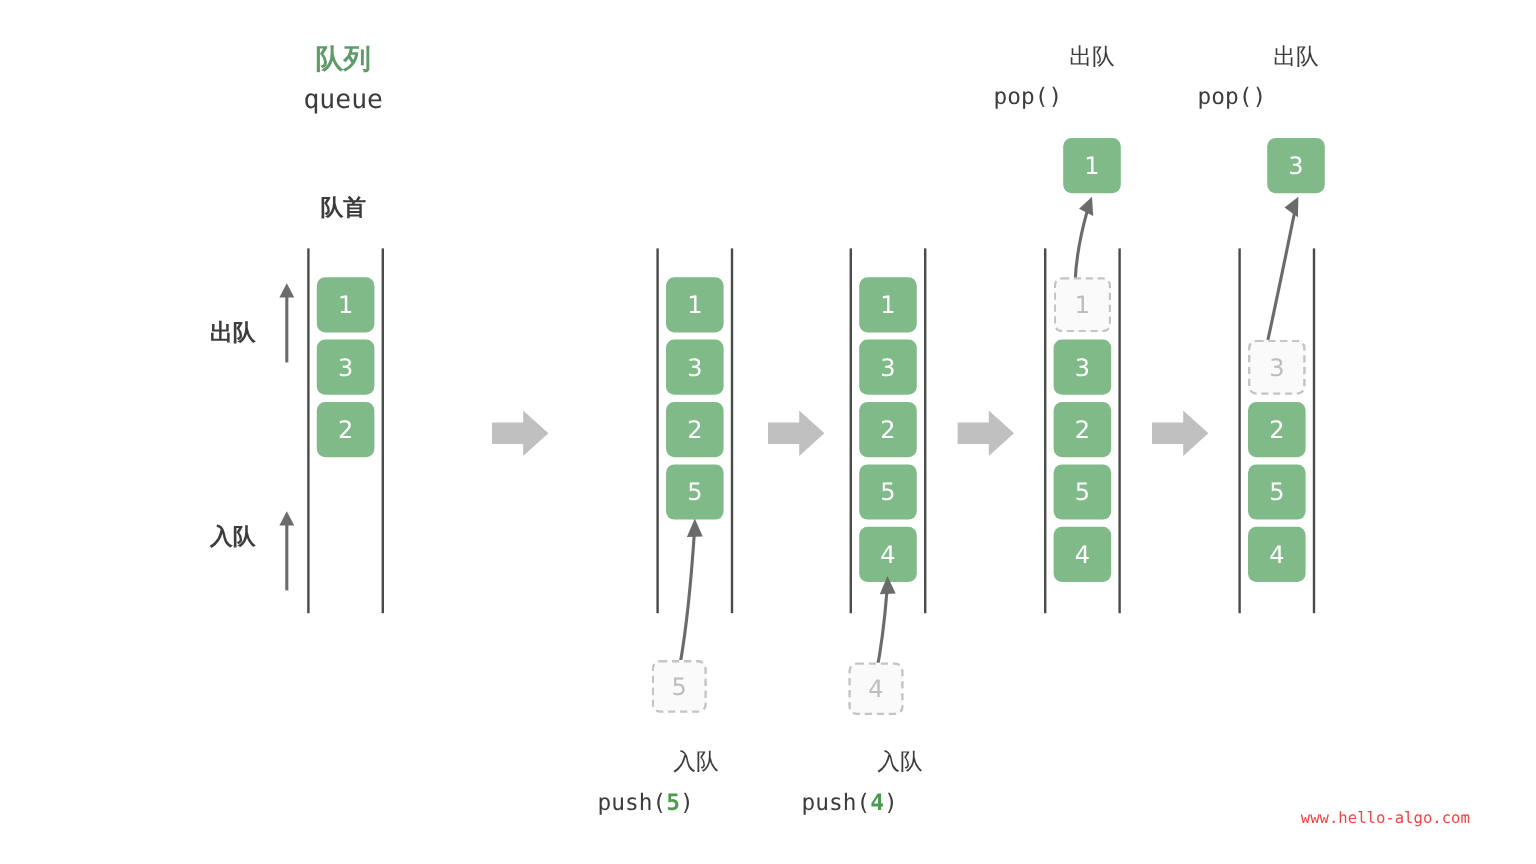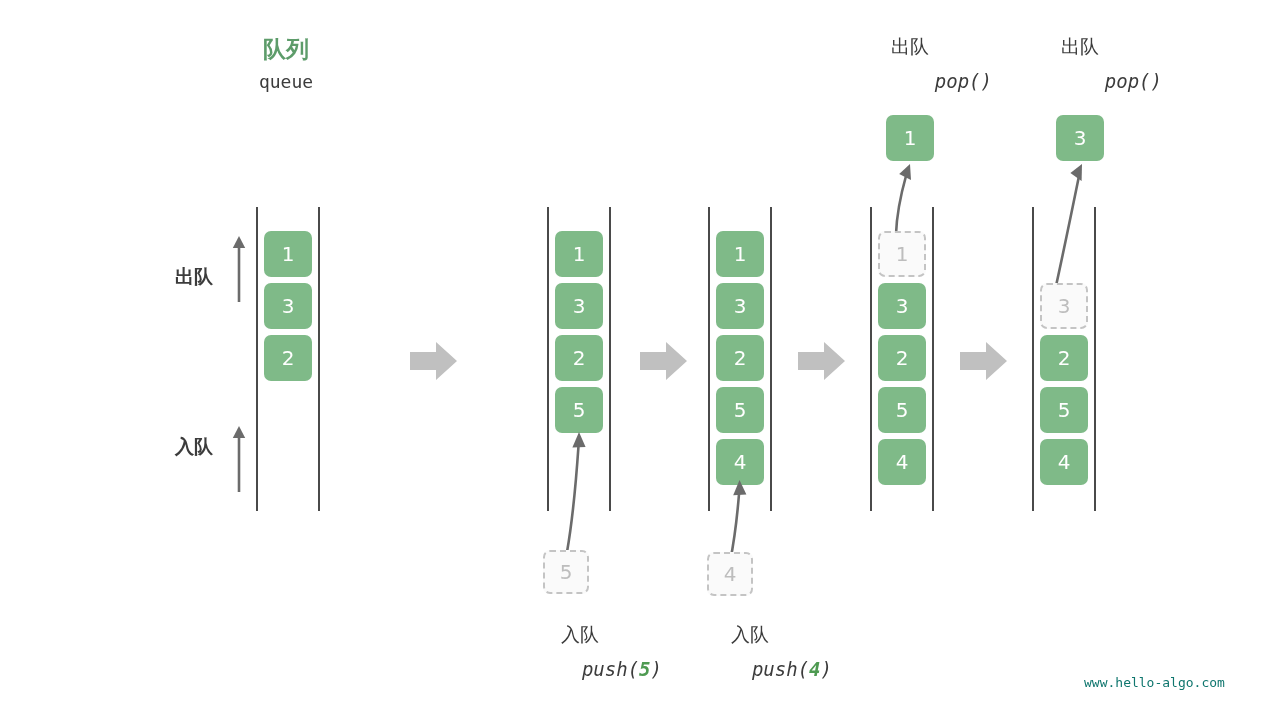--- a/index.html
+++ b/index.html
@@ -27,21 +27,21 @@
   
   .title-cn {
     font-size: 23px;
     font-weight: bold;
     color: #5d9c6a;
     text-align: center;
     white-space: nowrap;
   }
   .title-en {
     font-family: "DejaVu Sans Mono", "Liberation Mono", monospace;
-    font-size: 18px;
+    font-size: 22px;
     color: #3c3c3c;
     text-align: center;
     white-space: nowrap;
   }
   .side-label {
     font-size: 19px;
     font-weight: bold;
     color: #3c3c3c;
     text-align: center;
     white-space: nowrap;
@@ -49,30 +49,29 @@
   .op-label-cn {
     font-size: 19px;
     color: #3c3c3c;
     text-align: center;
     white-space: nowrap;
   }
   .op-label-code {
     font-family: "DejaVu Sans Mono", "Liberation Mono", monospace;
     font-size: 19px;
     color: #3c3c3c;
-    text-align: right;
-    white-space: nowrap;
-    font-style: italic;
+    text-align: left;
+    white-space: nowrap;
   }
   .op-label-code .num { color: #4e9a51; font-weight: bold; }
 
   .watermark {
     font-family: "DejaVu Sans Mono", "Liberation Mono", monospace;
     font-size: 13px;
-    color: #0f766e;
+    color: #ef4444;
     white-space: nowrap;
   }
 
   
   .rail {
     position: absolute;
     width: 2px;
     background: #4a4a4a;
   }
 
@@ -109,20 +108,21 @@
   svg { display: block; overflow: visible; }
 </style>
 </head>
 <body>
 
 <div class="stage">
 
   <div class="abs title-cn" style="left:186px; top:34px; width:160px;">队列</div>
   <div class="abs title-en" style="left:186px; top:71px; width:160px;">queue</div>
 
+  <div class="abs side-label" style="left:186px; top:160px; width:160px;">队首</div>
 
   <div class="abs side-label" style="left:138px; top:264px; width:72px;">出队</div>
   <div class="thin-arrow" style="left:210px; top:232px;">
     <svg width="18" height="72" viewBox="0 0 18 72">
       <line x1="9" y1="70" x2="9" y2="14" stroke="#6b6b6b" stroke-width="2.6"></line>
       <path d="M9 4 L15.2 16 L2.8 16 Z" fill="#6b6b6b"></path>
     </svg>
   </div>
 
   <div class="abs side-label" style="left:138px; top:434px; width:72px;">入队</div>

